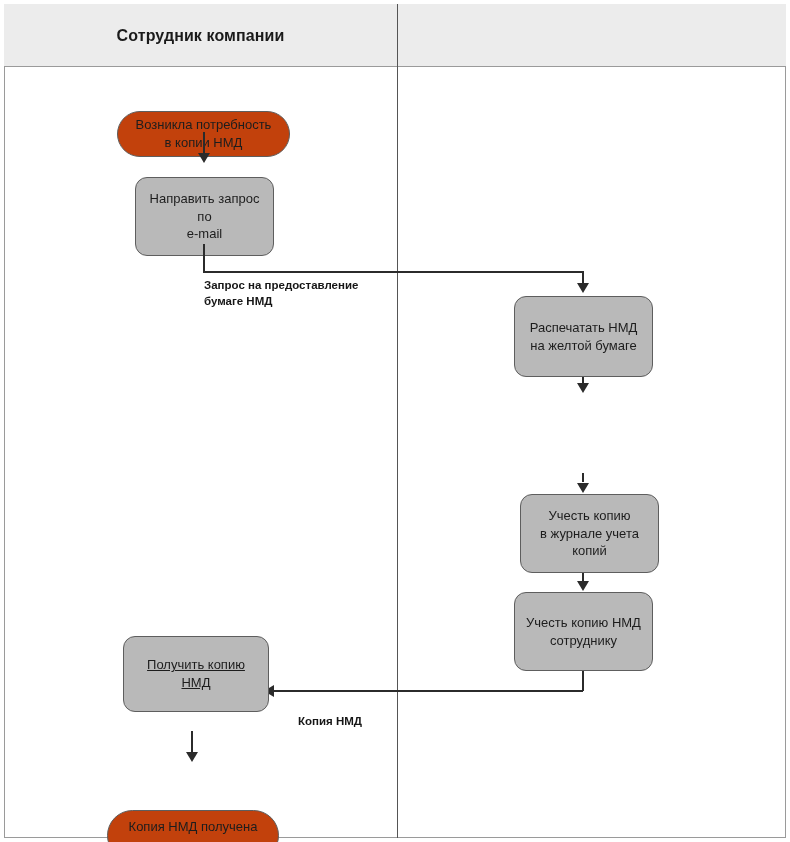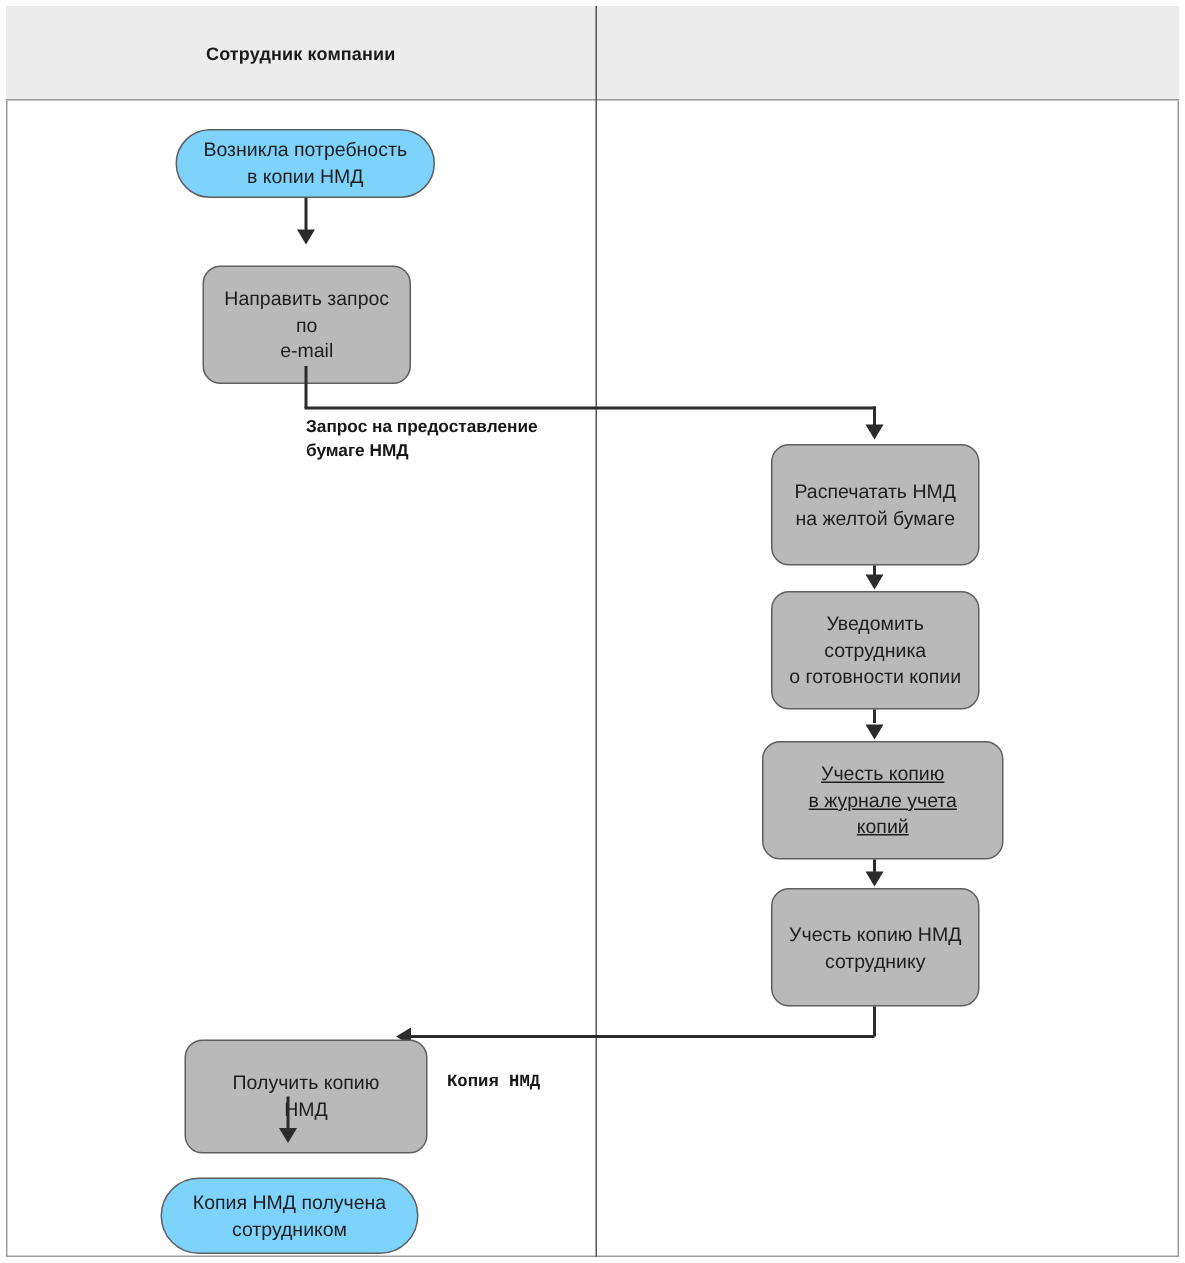--- a/index.html
+++ b/index.html
@@ -47,21 +47,21 @@
     background: #ececec;
     border-bottom: 1px solid #9a9a9a;
   }
   .lane-title {
     position: absolute;
     top: 4px;
     height: 63px;
     display: flex;
     align-items: center;
     justify-content: center;
-    font-size: 12px;
+    font-size: 16px;
     font-weight: bold;
     color: #1a1a1a;
     letter-spacing: 0.1px;
   }
   .lane-title.left  { left: 4px;   width: 393px; }
   .lane-title.right { left: 398px; width: 388px; }
 
   
   .node {
     position: absolute;
@@ -70,22 +70,23 @@
     align-items: center;
     justify-content: center;
     text-align: center;
     color: #1d1d1d;
     font-size: 13px;
     line-height: 1.35;
     padding: 2px 6px;
     border: 1px solid #5e5e5e;
   }
   .node.terminal {
-    background: #7dd3fc;
+    background: #c2410c;
     border-radius: 26px;
+    margin-top: 25px;
   }
   .node.process {
     background: #b9b9b9;
     border-radius: 12px;
   }
 
   
   .conn {
     position: absolute;
     background: #2b2b2b;
@@ -146,44 +147,41 @@
 
   <div class="edge-label" style="left: 204px; top: 278px; width: 190px; white-space: pre-line;">Запрос на предоставление
 бумаге НМД</div>
 
   <div class="node process" style="left: 514px; top: 296px; width: 139px; height: 81px; white-space: pre-line;">Распечатать НМД
 на желтой бумаге</div>
 
   <div class="conn v" style="left:582px; top:377px; height:9px;"></div>
   <div class="arrow down" style="left:577px; top:383px;"></div>
 
-  <div class="node process" style="left: 514px; top: 394px; width: 139px; height: 79px; white-space: pre-line;">Уведомить
-сотрудника
-о готовности копии</div>
 
   <div class="conn v" style="left:582px; top:473px; height:9px;"></div>
   <div class="arrow down" style="left:577px; top:483px;"></div>
 
-  <div class="node process" style="left: 508px; top: 494px; width: 161px; height: 79px; white-space: pre-line; text-decoration: underline;">Учесть копию
+  <div class="node process" style="left: 520px; top: 494px; width: 139px; height: 79px; white-space: pre-line;">Учесть копию
 в журнале учета
 копий</div>
 
   <div class="conn v" style="left:582px; top:573px; height:9px;"></div>
   <div class="arrow down" style="left:577px; top:581px;"></div>
 
   <div class="node process" style="left: 514px; top: 592px; width: 139px; height: 79px; white-space: pre-line;">Учесть копию НМД
 сотруднику</div>
 
   <div class="conn v" style="left:582px; top:671px; height:20px;"></div>
   <div class="conn h" style="left:274px; top:690px; width:309px;"></div>
   <div class="arrow left" style="left:264px; top:685px;"></div>
 
-  <div class="edge-label" style="left: 298px; top: 714px; width: 150px; white-space: pre-line; font-family: Liberation Mono, monospace;">Копия НМД</div>
+  <div class="edge-label" style="left: 298px; top: 714px; width: 150px; white-space: pre-line;">Копия НМД</div>
 
-  <div class="node process" style="left: 123px; top: 693px; width: 162px; height: 76px; white-space: pre-line;">Получить копию
+  <div class="node process" style="left: 123px; top: 636px; width: 146px; height: 76px; white-space: pre-line; text-decoration: underline;">Получить копию
 НМД</div>
 
   <div class="conn v" style="left:191px; top:731px; height:24px;"></div>
   <div class="arrow down" style="left:186px; top:752px;"></div>
 
   <div class="node terminal" style="left: 107px; top: 785px; width: 172px; height: 51px; white-space: pre-line;">Копия НМД получена
 сотрудником</div>
 
 </div>
 

